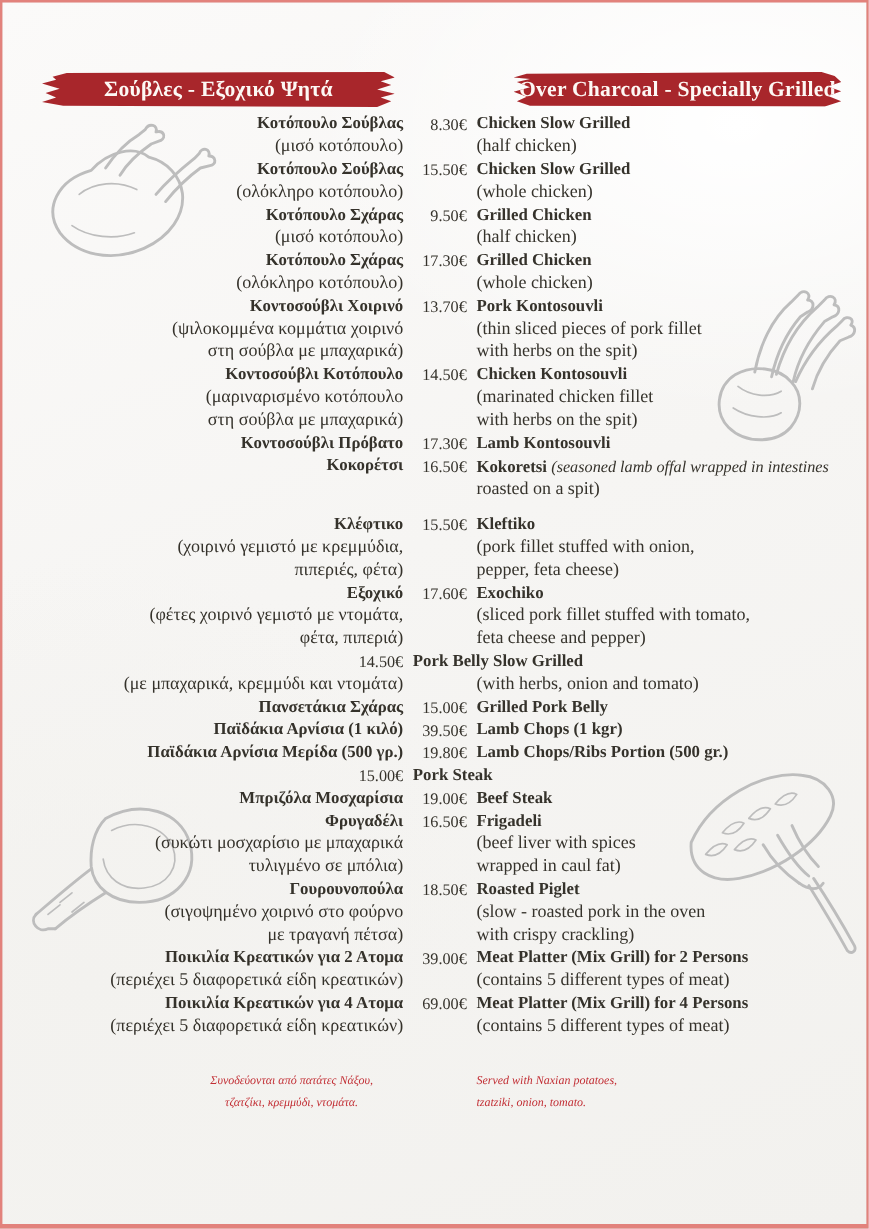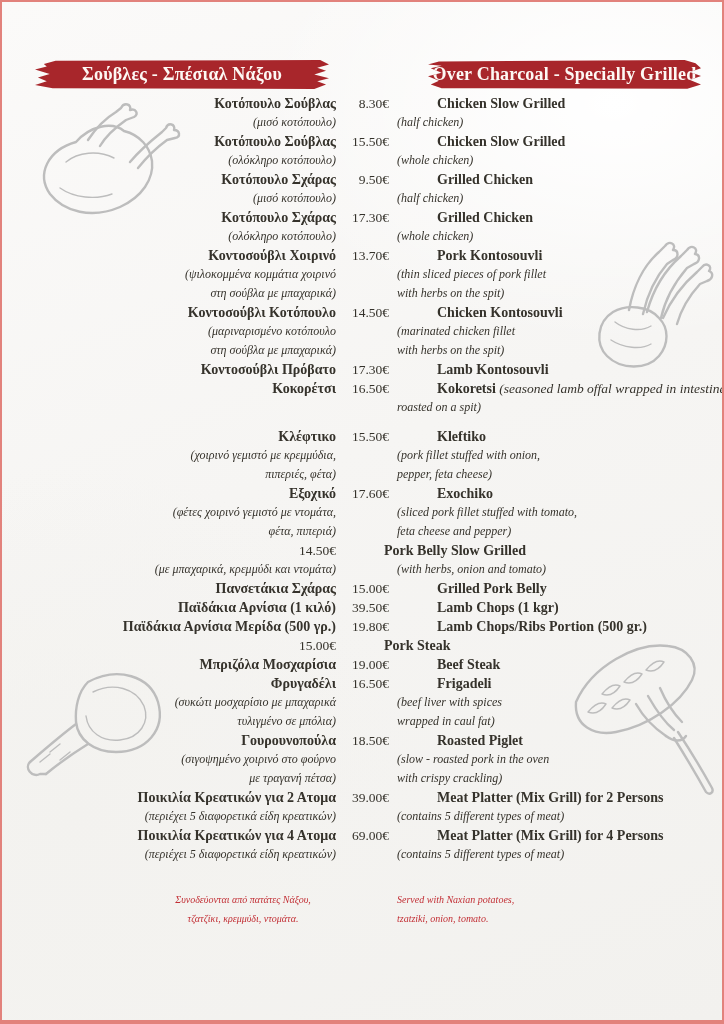--- a/index.html
+++ b/index.html
@@ -50,43 +50,43 @@
     display:grid;
     grid-template-columns:334px 45px auto;
     column-gap:8px;
     line-height:19px;
   }
   .mrow.gap{margin-top:10px;}
   .cell{white-space:nowrap;font-size:14px;}
   .c-el{text-align:right;}
   .c-price{text-align:right;font-size:13.5px;}
   .c-en{text-align:left;}
-  .bold{font-weight:bold;padding-left:40px;}
-  .ital{font-style:italic;font-size:12px;}
+  .bold{font-weight:bold;}
+  .ital{font-size:15px;}
   .inline-desc{font-style:italic;font-weight:normal;font-size:13.5px;}
   
   .footer-block{margin-top:26px;}
   .footer-block .cell{color:var(--footer-red);font-style:italic;font-size:10px;}
   .f-greek{text-align:center;padding-left:148px;}
   
   .sketch{position:absolute;pointer-events:none;}
   .sketch path,.sketch circle{fill:none;stroke:var(--sketch);stroke-width:2.4;stroke-linecap:round;stroke-linejoin:round;}
   .sketch .thin{stroke-width:1.4;}
   .sk-chicken{left:22px;top:98px;}
   .sk-ribs{left:583px;top:220px;}
   .sk-chop{left:14px;top:650px;}
   .sk-sausage{left:548px;top:636px;}
 </style>
 </head>
 <body>
 
 <div class="page">
 
   <div class="banner banner-left">
-    <span>Σούβλες - Σπέσιαλ Νάξου</span>
+    <span>Σούβλες - Εξοχικό Ψητά</span>
   </div>
   <div class="banner banner-right">
     <span>Over Charcoal - Specially Grilled</span>
   </div>
 
   <svg class="sketch sk-chicken" width="165" height="145" viewBox="0 0 165 145">
     <path d="M26 94 C12 74 24 50 52 42 C66 26 88 21 100 31 C116 35 126 47 128 61 C130 79 118 97 96 107 C68 119 40 112 26 94 Z"></path>
     <path d="M64 40 C72 28 82 18 92 12 L97 8 C100 2 108 4 106 10 C112 8 115 14 110 17 L102 20 C92 27 82 36 76 46"></path>
     <path d="M106 62 C116 50 128 40 138 32 L142 28 C144 22 152 24 150 30 C156 30 157 37 151 38 L143 40 C132 48 122 58 114 68"></path>
     <path class="thin" d="M42 62 C54 52 74 50 90 58"></path>

